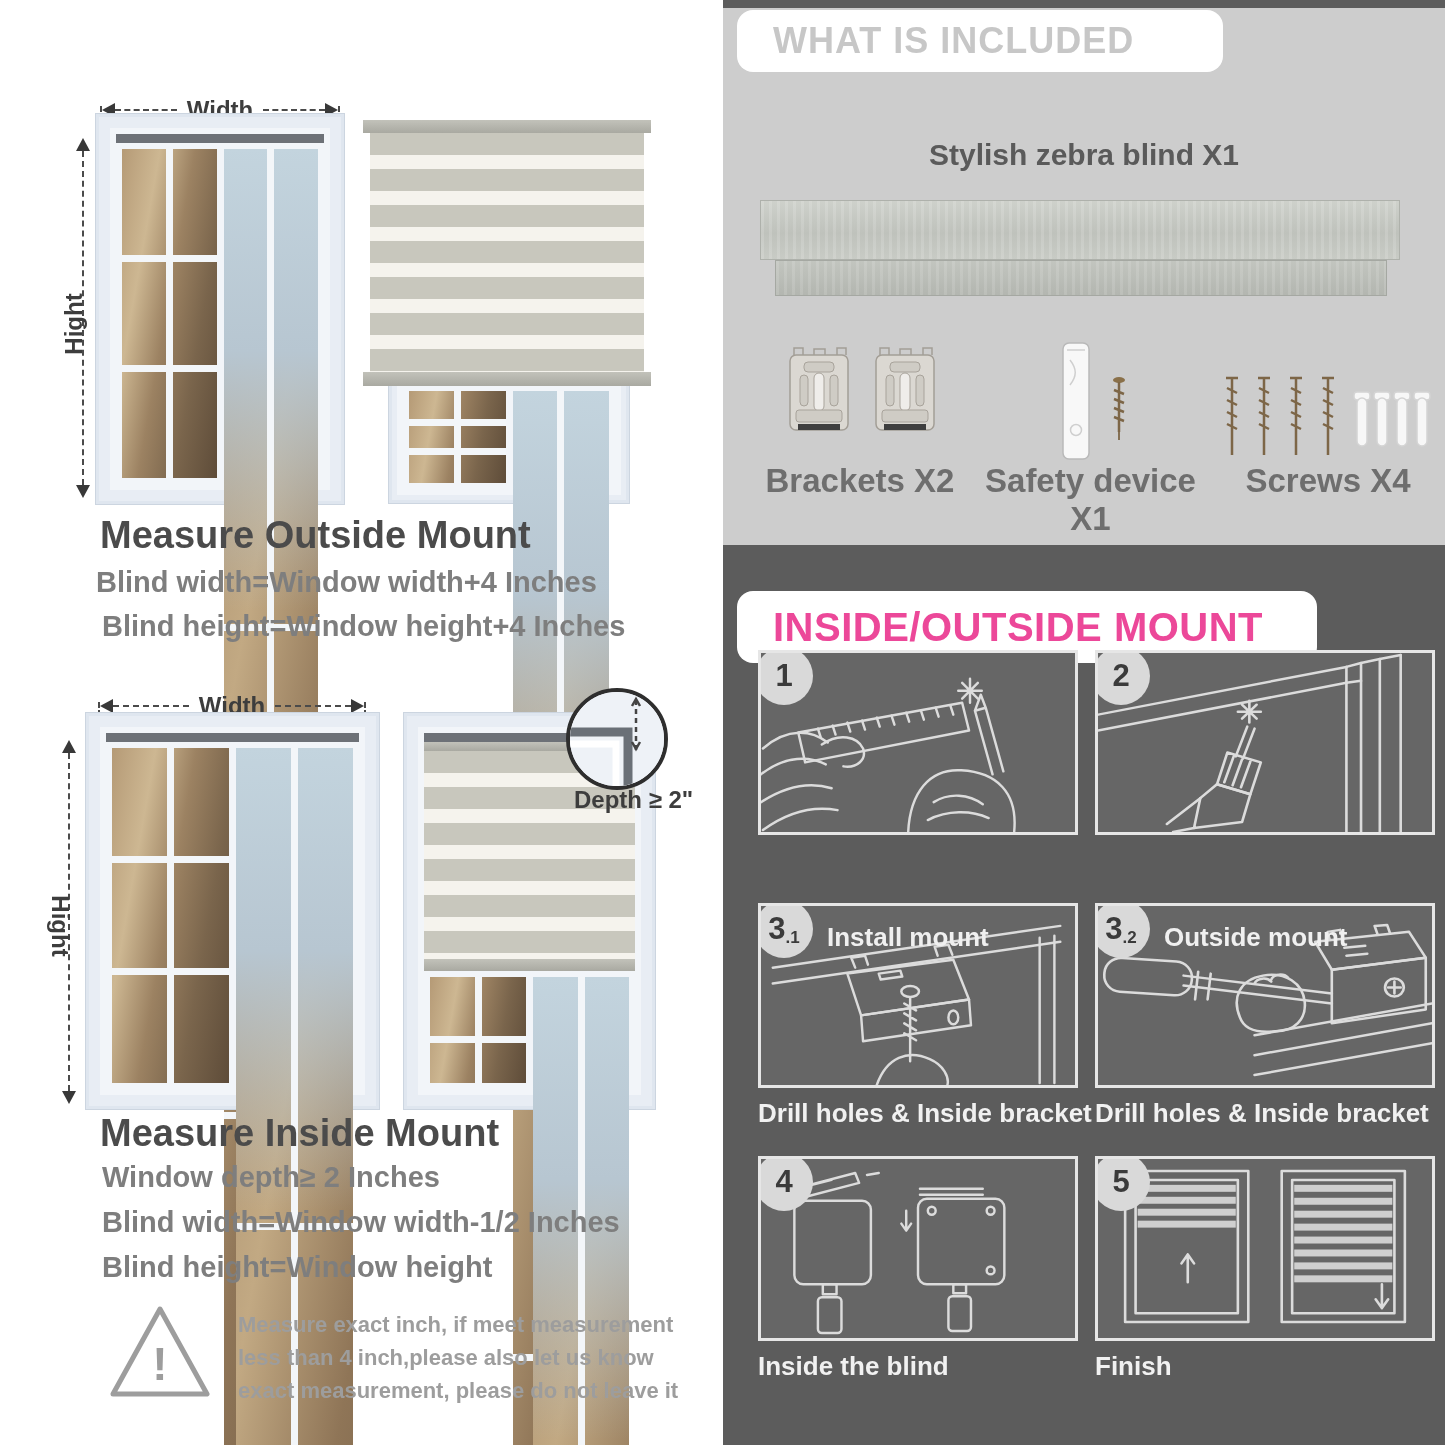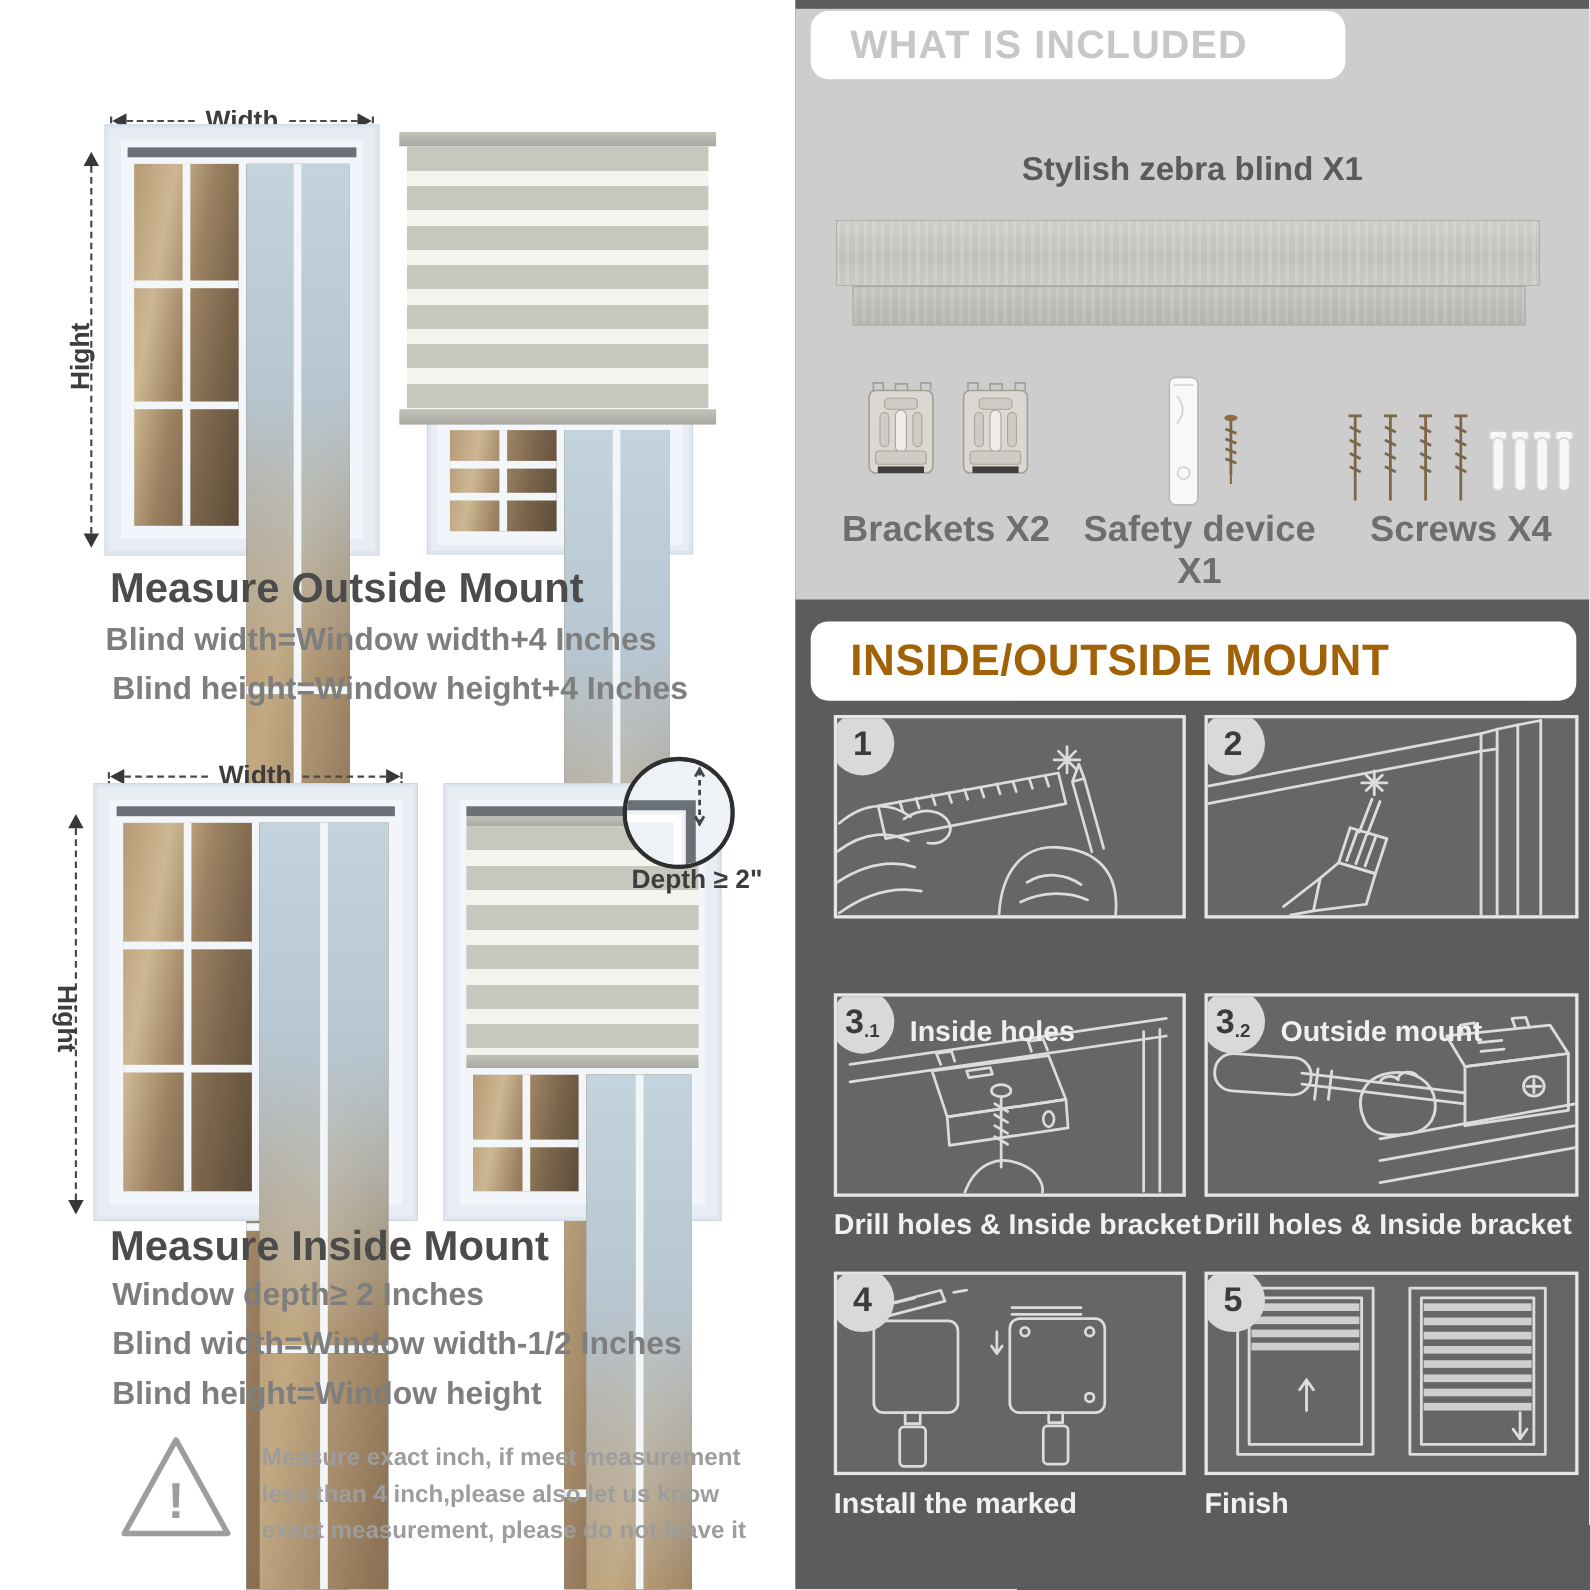--- a/index.html
+++ b/index.html
@@ -62,21 +62,21 @@
   .depth-lbl{color:#3d3d3d;font-size:24px;font-weight:bold;}
 
   .mag{border-radius:50%;border:4px solid #2e2e2e;background:#eef2f7;overflow:hidden;z-index:5;}
 
   
   .right{left:723px;top:0;width:722px;height:1445px;background:#5c5c5c;}
   .incl{position:absolute;left:0;top:8px;width:722px;height:537px;background:#cdcdcd;}
   .whitebar{background:#ffffff;border-radius:16px;display:flex;align-items:center;
     padding-left:36px;box-sizing:border-box;font-weight:bold;}
   .bar1{left:14px;top:10px;width:486px;height:62px;color:#c7c7c7;font-size:36px;letter-spacing:1px;}
-  .bar2{left:14px;top:565px;width:696px;height:72px;color:#a16207;font-size:40px;letter-spacing:.5px;}
+  .bar2{left:14px;top:591px;width:580px;height:72px;color:#ec4899;font-size:40px;letter-spacing:.5px;}
   .incl-label{color:#5a5a5a;font-size:30px;font-weight:bold;text-align:center;}
   .part-label{color:#6e6e6e;font-size:33px;font-weight:bold;text-align:center;}
 
   .bb-top{left:37px;top:200px;width:640px;height:60px;
     background:
       repeating-linear-gradient(90deg,rgba(255,255,255,.14) 0 3px,rgba(0,0,0,0) 3px 8px),
       linear-gradient(180deg,#ced1cb 0%,#bfc2bc 55%,#c8cbc5 100%);
     border:1px solid #aeb1ab;box-sizing:border-box;}
   .bb-bot{left:52px;top:260px;width:612px;height:36px;
     background:
@@ -329,21 +329,21 @@
           <path d="M98,146 L66,172 M92,176 L72,180"></path>
         </g>
       </svg>
     </div>
 
     <div class="panel" style="left:35px;top:903px;width:320px;height:185px;">
       <div class="badge">
         <span>3</span>
         <span class="sub">.1</span>
       </div>
-      <div class="step-title">Inside holes</div>
+      <div class="step-title">Install mount</div>
       <svg class="stepsvg" viewBox="0 0 320 180" preserveAspectRatio="none">
         <g stroke="#dcdcdc" stroke-width="2.5" fill="none" stroke-linecap="round" stroke-linejoin="round">
           <path d="M12,62 L305,20 M12,78 L305,36"></path>
           <path d="M284,32 V178 M299,30 V178"></path>
           <path d="M88,68 L196,54 L212,94 L102,110 Z"></path>
           <path d="M96,62 l-4,-10 14,-2 3,9 M180,50 l-3,-9 14,-2 4,10"></path>
           <path d="M120,68 l22,-3 2,6 -22,3 z"></path>
           <ellipse cx="152" cy="86" rx="9" ry="5.5"></ellipse>
           <path d="M102,110 L212,94 L214,120 L104,136 Z"></path>
           <ellipse cx="196" cy="112" rx="5" ry="7"></ellipse>
@@ -394,21 +394,21 @@
           <path d="M162,30 h64 M162,36 h64"></path>
           <rect x="160" y="40" width="88" height="86" rx="9"></rect>
           <circle cx="174" cy="52" r="4"></circle>
             <circle cx="234" cy="52" r="4"></circle>
             <circle cx="234" cy="112" r="4"></circle>
           <rect x="196" y="126" width="13" height="9"></rect>
           <rect x="191" y="138" width="23" height="35" rx="4"></rect>
         </g>
       </svg>
     </div>
-    <div class="caption" style="left:35px;top:1351px;">Install the marked</div>
+    <div class="caption" style="left:35px;top:1351px;">Inside the blind</div>
 
     <div class="panel" style="left:372px;top:1156px;width:340px;height:185px;">
       <div class="badge">
         <span>5</span>
         <span class="sub"></span>
       </div>
       <svg class="stepsvg" viewBox="0 0 320 180" preserveAspectRatio="none">
         <g stroke="#dcdcdc" stroke-width="2.5" fill="none" stroke-linecap="round" stroke-linejoin="round">
           <rect x="26" y="12" width="118" height="152"></rect>
             <rect x="36" y="21" width="98" height="134"></rect>

